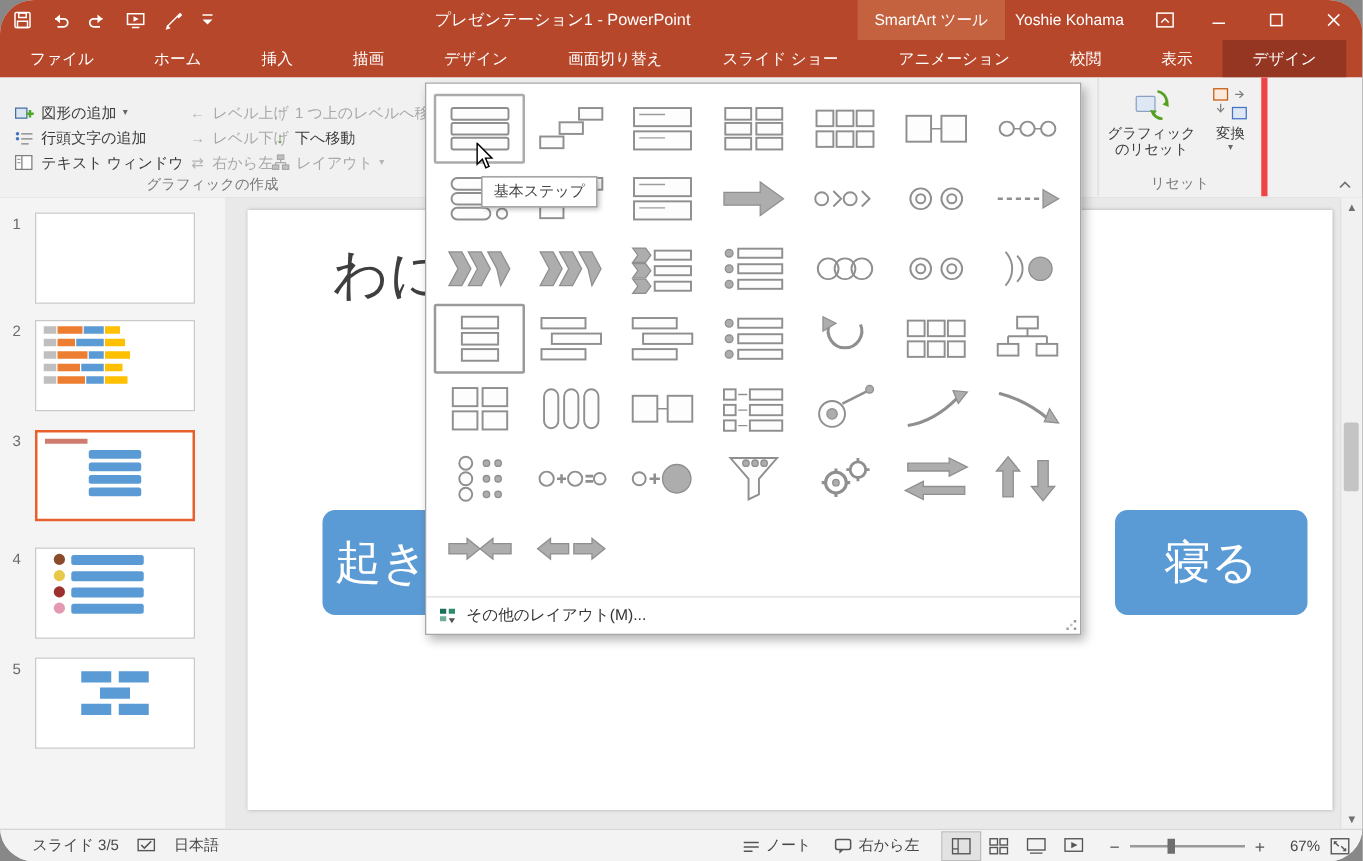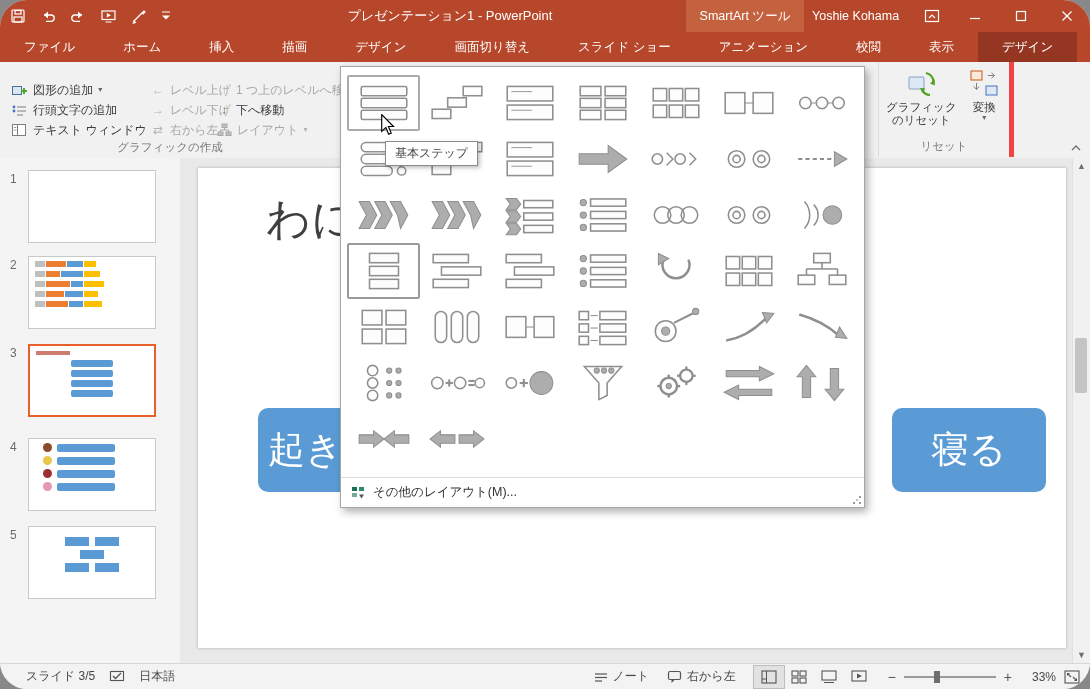--- a/index.html
+++ b/index.html
@@ -509,21 +509,21 @@
       </span>
     </span>
     <span class="zoomctl">
       <span class="zsign">−</span>
       <span class="zslider">
         <span class="ztrack"></span>
         <span class="zthumb"></span>
       </span>
       <span class="zsign">+</span>
     </span>
-    <span class="zoomlevel">33%</span>
+    <span class="zoomlevel">67%</span>
     <span class="icon" style="margin-right:10px;">
       <svg width="16" height="14" viewBox="0 0 16 14">
           <rect x="1" y="1" width="14" height="12" fill="none" stroke="#555" stroke-width="1.1"></rect>
           <g stroke="#555" stroke-width="1.1">
             <line x1="4" y1="4" x2="7" y2="7"></line>
             <line x1="12" y1="10" x2="9" y2="7"></line>
           </g>
           <polygon points="3,3 6,3 3,6" fill="#555"></polygon>
           <polygon points="13,11 10,11 13,8" fill="#555"></polygon>
         </svg>

